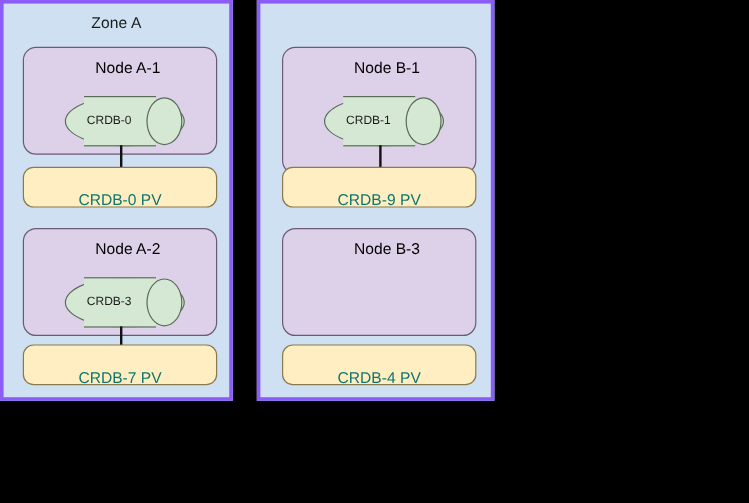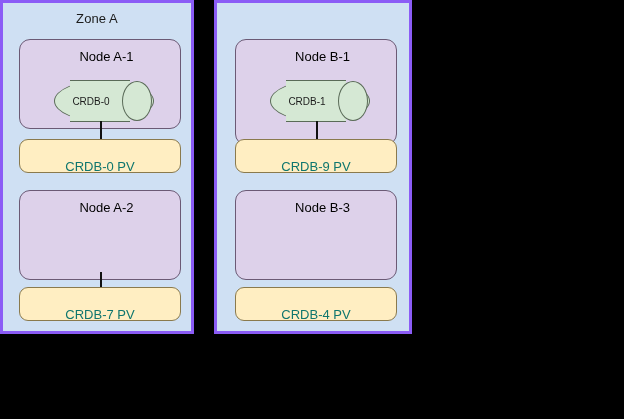--- a/index.html
+++ b/index.html
@@ -154,20 +154,26 @@
       </div>
     </div>
     <div class="connector" style="left:97px; top:118px; height:19px;"></div>
 
     <div class="pv" style="left:16px; top:136px; width:162px; height:34px;">
       <span class="pv-label">CRDB-0 PV</span>
     </div>
 
     <div class="node" style="left:16px; top:187px; width:162px; height:90px;">
       <div class="node-title">Node A-2</div>
+      <div class="cyl" style="left:34px; top:40px; width:100px; height:42px;">
+        <div class="cyl-body"></div>
+        <div class="cyl-mid"></div>
+        <div class="cyl-cap"></div>
+        <div class="cyl-label">CRDB-3</div>
+      </div>
     </div>
     <div class="connector" style="left:97px; top:269px; height:17px;"></div>
 
     <div class="pv" style="left:16px; top:284px; width:162px; height:34px;">
       <span class="pv-label">CRDB-7 PV</span>
     </div>
   </div>
 
   <div class="zone" style="left:214px; top:0px; width:198px; height:334px;">
 

